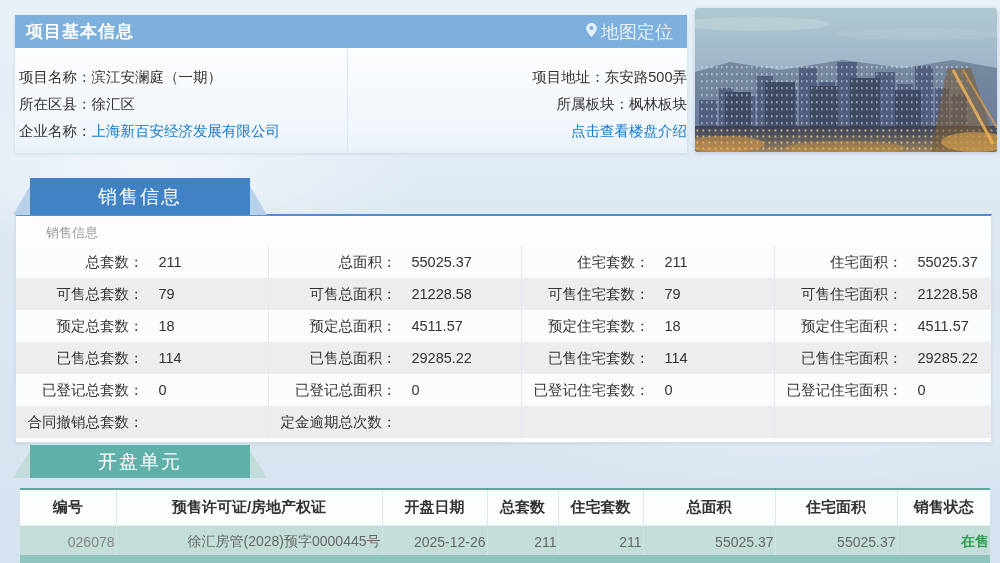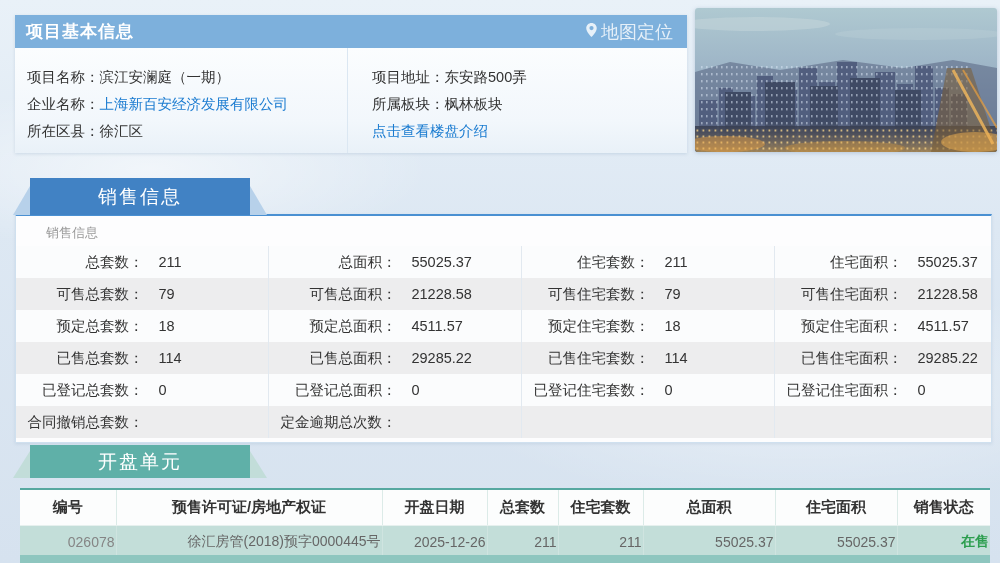--- a/index.html
+++ b/index.html
@@ -12,22 +12,22 @@
       linear-gradient(180deg,#e9f1f8 0%,#dde8f3 40%,#d6e2ef 100%);
   }
   
   .info-panel{position:absolute;left:15px;top:15px;width:672px;box-shadow:0 1px 3px rgba(120,150,180,.25);}
   .panel-header{height:33px;background:#7db0dc;display:flex;align-items:center;justify-content:space-between;padding:0 14px 0 11px;}
   .panel-title{color:#fff;font-size:17px;font-weight:bold;letter-spacing:1px;}
   .map-link{display:flex;align-items:center;gap:4px;color:rgba(255,255,255,.8);font-size:18px;cursor:pointer;}
   .panel-body{height:105px;background:linear-gradient(180deg,#fbfdfe 0%,#f2f7fc 70%,#e9f1f8 100%);display:flex;box-sizing:border-box;padding-top:16px;position:relative;}
   .vdivider{position:absolute;left:332px;top:0;bottom:0;width:1px;background:#dbe7f2;}
   .col-left{width:332px;}
-  .col-right{flex:1;padding-left:13px;}
-  .field-row{height:27px;line-height:27px;padding-left:12px;font-size:14.5px;color:#333;white-space:nowrap;}
+  .col-right{flex:1;padding-left:13px;text-align:right;}
+  .field-row{height:27px;line-height:27px;padding-left:4px;font-size:14.5px;color:#333;white-space:nowrap;}
   .field-label{color:#333;}
   .field-value{color:#333;}
   .link{color:#1a7bd0;cursor:pointer;}
   
   .photo{position:absolute;left:695px;top:8px;width:302px;height:144px;border-radius:3px;overflow:hidden;box-shadow:0 1px 4px rgba(100,130,160,.35);}
   .photo svg{display:block;}
   
   .tab{position:absolute;width:220px;text-align:center;color:#fff;z-index:3;cursor:pointer;}
   .tab:before,.tab:after{content:"";position:absolute;bottom:0;width:0;height:0;}
   .tab-sales{left:30px;top:178px;height:37px;line-height:37px;font-size:19px;background:#4182c4;letter-spacing:2px;}
@@ -71,24 +71,24 @@
       <span>地图定位</span>
     </span>
   </div>
   <div class="panel-body">
     <div class="vdivider"></div>
     <div class="col-left">
       <div class="field-row">
         <span class="field-label">项目名称：</span><span class="field-value">滨江安澜庭（一期）</span>
       </div>
       <div class="field-row">
+        <span class="field-label">所在区县：</span><span class="field-value">徐汇区</span>
+      </div>
+      <div class="field-row">
         <span class="field-label">企业名称：</span><span class="field-value link">上海新百安经济发展有限公司</span>
-      </div>
-      <div class="field-row">
-        <span class="field-label">所在区县：</span><span class="field-value">徐汇区</span>
       </div>
     </div>
     <div class="col-right">
       <div class="field-row">
         <span class="field-label">项目地址：</span><span class="field-value">东安路500弄</span>
       </div>
       <div class="field-row">
         <span class="field-label">所属板块：</span><span class="field-value">枫林板块</span>
       </div>
       <div class="field-row">
@@ -294,21 +294,21 @@
         <th>总套数</th>
         <th>住宅套数</th>
         <th>总面积</th>
         <th>住宅面积</th>
         <th>销售状态</th>
       </tr>
     </thead>
     <tbody>
       <tr class="unit-row">
         <td class="cell-id">026078</td>
-        <td>徐汇房管(2018)预字0000445号</td>
+        <td>徐汇房管(2028)预字0000445号</td>
         <td>2025-12-26</td>
         <td>211</td>
         <td>211</td>
         <td>55025.37</td>
         <td>55025.37</td>
         <td class="cell-status">在售</td>
       </tr>
     </tbody>
   </table>
 </div>

